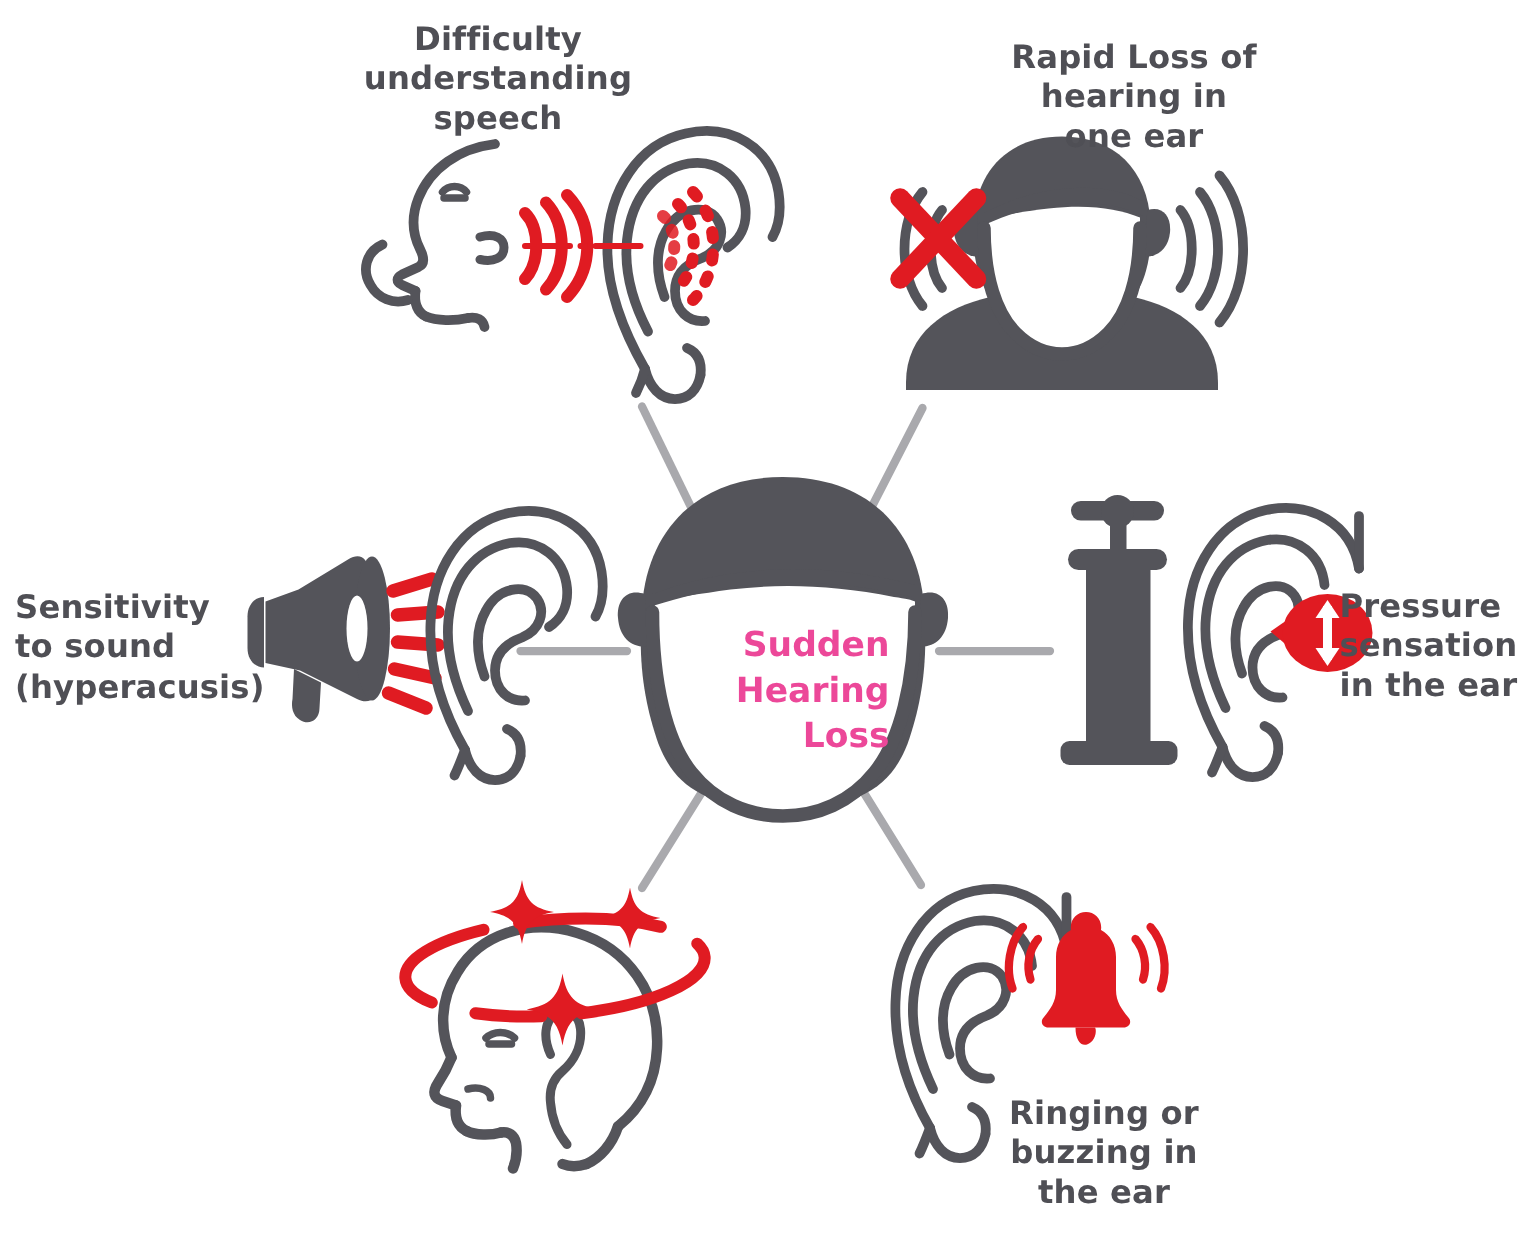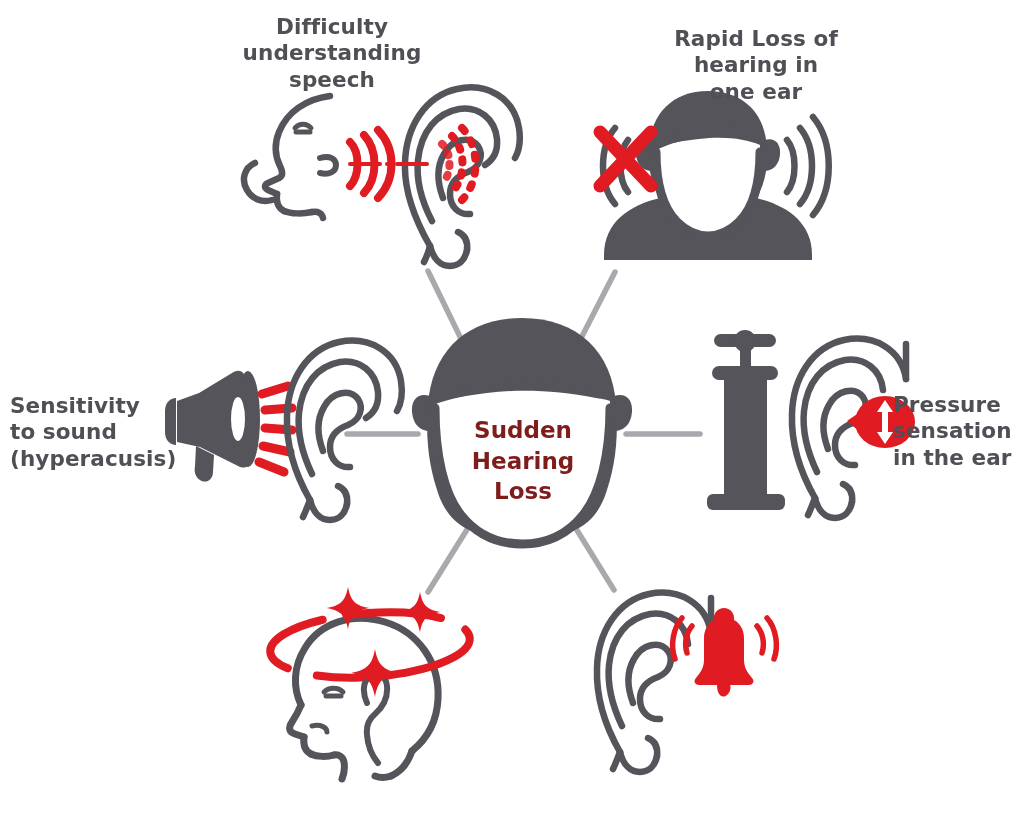--- a/index.html
+++ b/index.html
@@ -46,22 +46,22 @@
   #label-sensitivity{ left:  10px; top: 393px; width: 172px; }
   #label-pressure   { left: 893px; top: 392px; width: 128px; }
   #label-ringing    { left: 650px; top: 730px; width: 172px; }
   #label-dizziness  { left: 250px; top: 783px; width: 140px; }
 
   .hub-text {
     position: absolute;
     left: 453px;
     top: 415px;
     width: 140px;
-    text-align: center;
-    color: #7f1d1d;
+    text-align: right;
+    color: #ec4899;
     font-weight: bold;
     font-size: 23px;
     line-height: 1.33;
     white-space: pre-line;
     pointer-events: none;
     font-family: "DejaVu Sans", "Liberation Sans", sans-serif;
   }
 </style>
 </head>
 <body>
@@ -440,19 +440,22 @@
 speech</div>
 
   <div class="label right" id="label-sensitivity">Sensitivity
 to sound
 (hyperacusis)</div>
 
   <div class="label left" id="label-pressure">Pressure
 sensation
 in the ear</div>
 
+  <div class="label center" id="label-ringing">Ringing or
+buzzing in
+the ear</div>
 
 
   <div class="hub-text">Sudden
 Hearing
 Loss</div>
 
 </div>
 
 </body></html>

